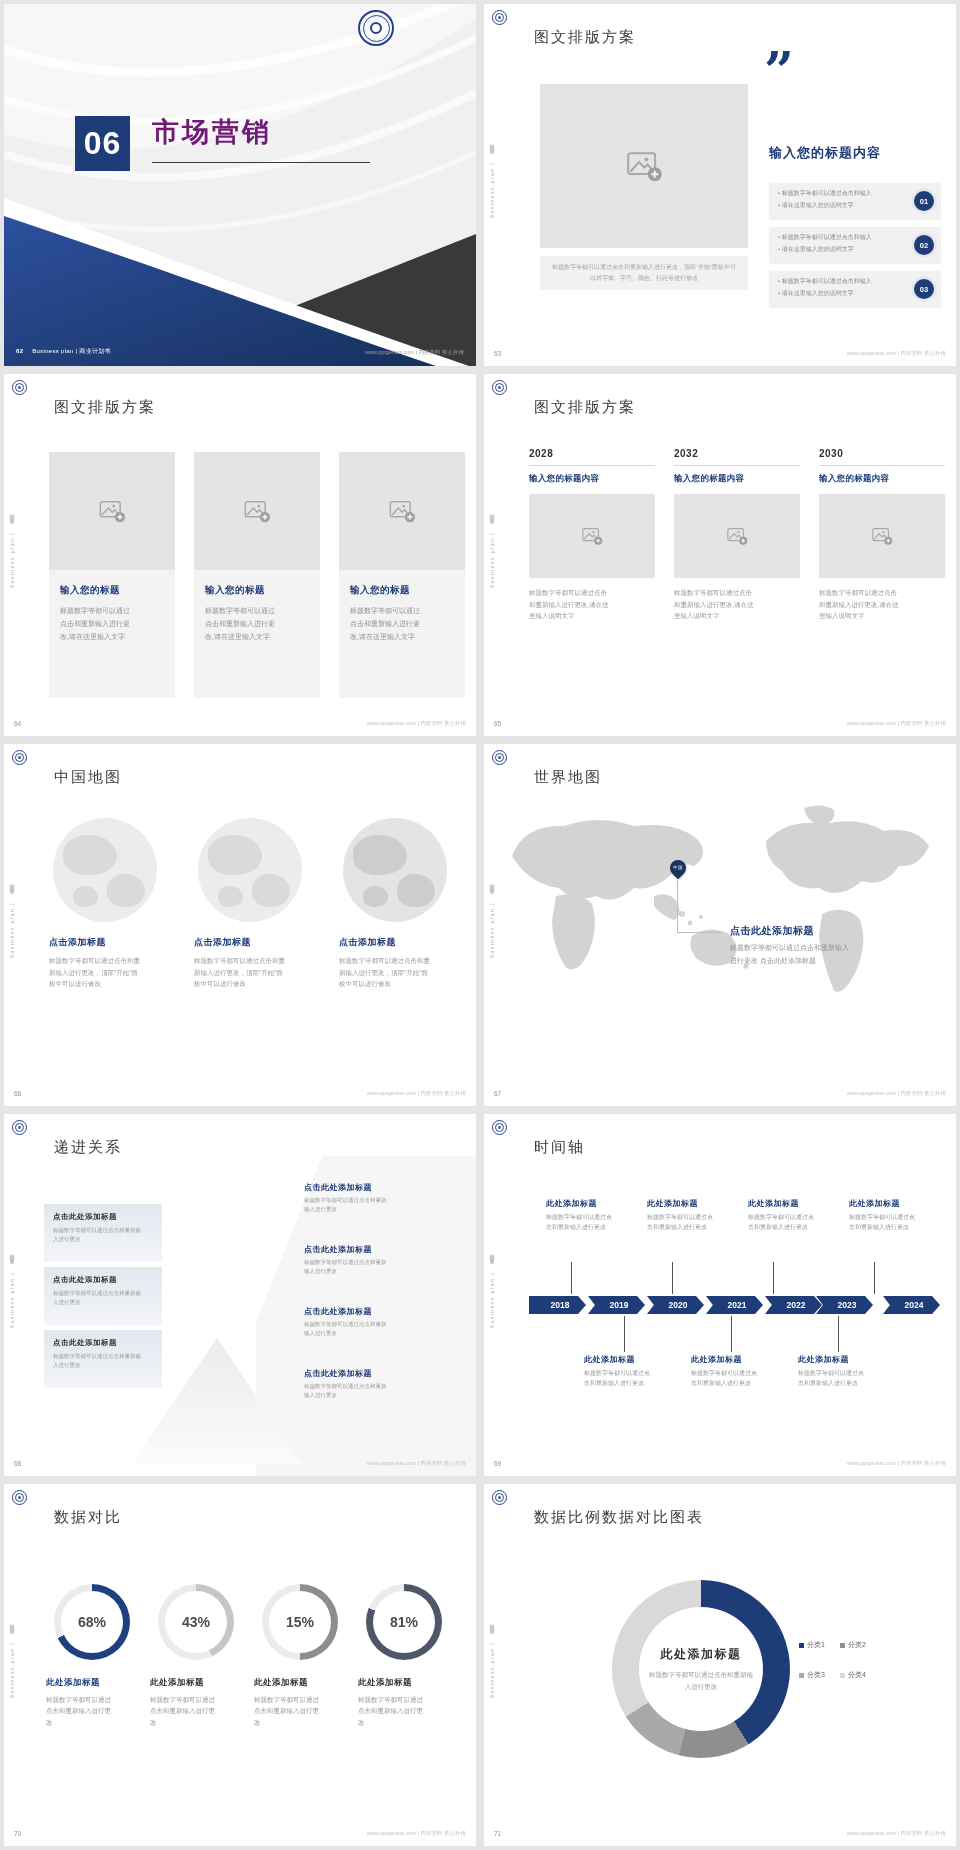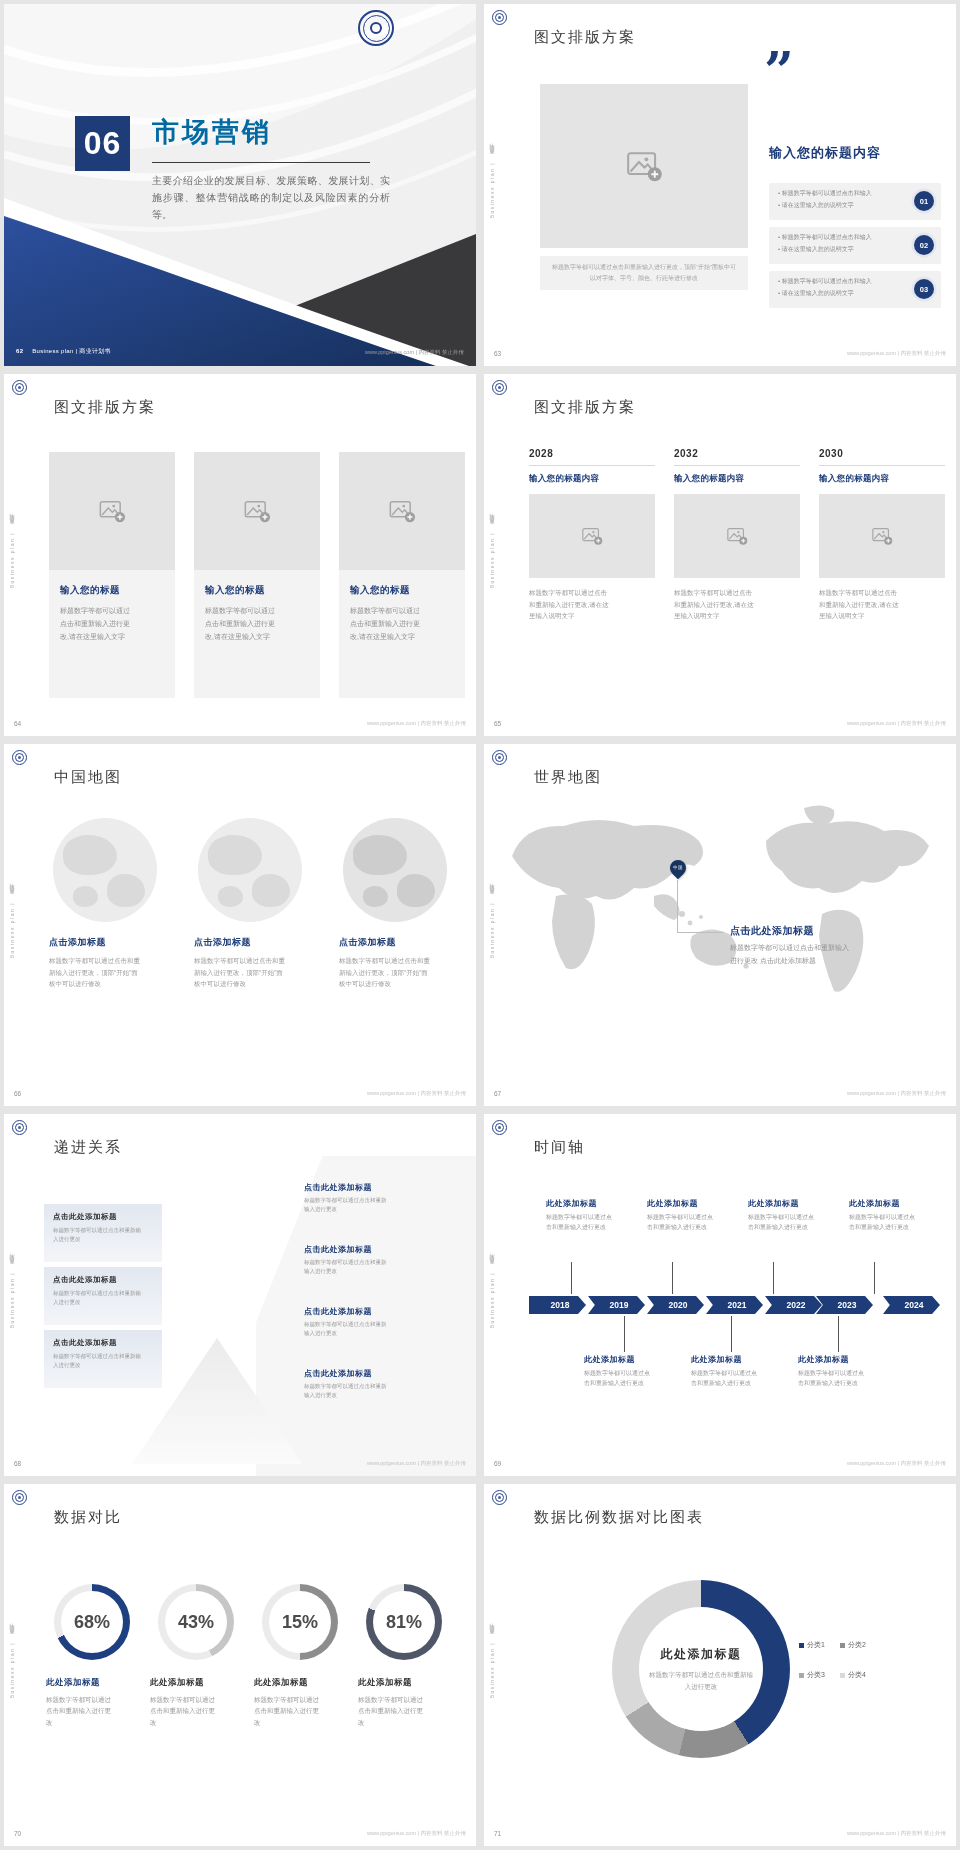--- a/index.html
+++ b/index.html
@@ -18,21 +18,21 @@
 .phsvg{width:38px;height:38px;opacity:.8}
 .phsvg.sm{width:28px;height:28px}
 .phsvg.xs{width:22px;height:22px}
 
 .cover-art{position:absolute;inset:0;width:100%;height:100%}
 .cover-logo{position:absolute;left:354px;top:6px;width:36px;height:36px;border:2px solid #24418a;border-radius:50%}
 .cover-logo::before{content:"";position:absolute;inset:2.5px;border:1px solid #24418a;border-radius:50%}
 .cover-logo::after{content:"";position:absolute;inset:10px;border:2px solid #24418a;border-radius:50%}
 .chapbox{position:absolute;left:71px;top:112px;width:55px;height:55px;background:#1e3c78;display:flex;align-items:center;justify-content:center}
 .chapbox span{color:#fff;font-size:32px;font-weight:bold;letter-spacing:1px}
-.ctitle{position:absolute;left:148px;top:110px;font-size:27px;font-weight:bold;color:#0369a1;letter-spacing:3px}
+.ctitle{position:absolute;left:148px;top:110px;font-size:27px;font-weight:bold;color:#701a75;letter-spacing:3px}
 .crule{position:absolute;left:148px;top:158px;width:218px;height:1px;background:#3a3a3a}
 .cdesc{position:absolute;left:148px;top:168px;width:238px;font-size:10px;color:#6b6b6b;line-height:1.72;text-align:justify}
 .cfoot-l{position:absolute;left:12px;bottom:10px;color:#fff;font-size:6px;z-index:3;letter-spacing:.3px}
 .cfoot-l .pgno{font-weight:bold;margin-right:9px}
 .cfoot-r{position:absolute;right:12px;bottom:10px;color:#9c9c9c;font-size:5.5px;z-index:3}
 
 .imgph63{position:absolute;left:56px;top:80px;width:208px;height:164px}
 .cap63{position:absolute;left:56px;top:252px;width:208px;background:#f1f1f1;padding:6px 10px;font-size:6px;color:#a5a5a5;line-height:1.8;text-align:center}
 .quote63{position:absolute;left:280px;top:44px;height:42px;font-family:"DejaVu Serif","Liberation Serif",serif;font-size:52px;line-height:.9;font-weight:bold;color:#1e3c78;overflow:hidden}
 .head63{position:absolute;left:285px;top:140px;font-size:13px;font-weight:bold;color:#1e3c78;letter-spacing:1px}
@@ -89,21 +89,21 @@
 .ti69 h4,.bi69 h4{font-size:8px;font-weight:bold;color:#1e3c78;letter-spacing:.5px}
 .ti69 p,.bi69 p{margin-top:4px;width:70px;font-size:6px;color:#999;line-height:1.65}
 .lv69{position:absolute;width:1px;background:#555}
 .seg69{position:absolute;top:182px;width:57px;height:18px;background:#1e3c78;color:#fff;font-size:8.5px;font-weight:bold;display:flex;align-items:center;justify-content:center;padding-left:5px;clip-path:polygon(0 0,86% 0,100% 50%,86% 100%,0 100%,12% 50%)}
 .seg69.first{clip-path:polygon(0 0,86% 0,100% 50%,86% 100%,0 100%)}
 .bi69{position:absolute;top:240px;width:96px}
 
 .rc70{position:absolute;top:100px;width:96px}
 .ring70{position:relative;width:76px;height:76px;border-radius:50%;margin-left:8px;background:#ebebeb}
 .ring70::after{content:"";position:absolute;inset:7px;background:#fff;border-radius:50%}
-.pct70{position:absolute;inset:0;display:flex;align-items:center;justify-content:center;font-size:18px;font-weight:bold;color:#4c4c4c;z-index:1}
+.pct70{position:absolute;inset:0;display:flex;align-items:center;justify-content:center;font-size:14px;font-weight:bold;color:#4c4c4c;z-index:1}
 .rc70 h4{margin-top:17px;font-size:8.5px;font-weight:bold;color:#333;letter-spacing:.5px}
 .rc70.first h4{color:#1e3c78}
 .rc70 p{margin-top:5px;width:66px;font-size:6.5px;color:#9b9b9b;line-height:1.75}
 
 .donut{position:absolute;left:128px;top:96px;width:178px;height:178px;border-radius:50%;background:#ddd}
 .donut::after{content:"";position:absolute;inset:27px;background:#fff;border-radius:50%}
 .dc71{position:absolute;left:128px;top:96px;width:178px;height:178px;display:flex;flex-direction:column;align-items:center;justify-content:center;text-align:center;z-index:2}
 .dc71 h3{font-size:12px;font-weight:bold;color:#333;letter-spacing:1.5px}
 .dc71 p{margin-top:6px;width:106px;font-size:6.5px;color:#9b9b9b;line-height:1.8}
 .lg71{position:absolute;left:315px;display:flex;gap:15px;font-size:7px;color:#666;z-index:2}
@@ -132,21 +132,20 @@
       <path d="M140,362 L472,230 L472,362 Z" fill="#39393c"></path>
       <path d="M0,194 C150,248 305,308 465,362 L0,362 Z" fill="#ffffff"></path>
       <path d="M0,212 C150,262 290,314 432,362 L0,362 Z" fill="url(#bluegrad)"></path>
     </svg>
     <div class="cover-logo"></div>
     <div class="chapbox">
         <span>06</span>
       </div>
     <h1 class="ctitle">市场营销</h1>
     <div class="crule"></div>
-    <p class="cdesc">主要介绍企业的发展目标、发展策略、发展计划、实施步骤、整体营销战略的制定以及风险因素的分析等。</p>
     <div class="cfoot-l"><span class="pgno">62</span><span>Business plan | 商业计划书</span></div>
     <div class="cfoot-r">www.pptgenius.com | 内容资料 禁止外传</div>
   </section>
 
   <section class="slide">
     <div class="logo"></div>
     <div class="vtext">Business plan | 商业计划书</div>
     <h2 class="stitle">图文排版方案</h2>
     <div class="imgph imgph63">
       <svg class="phsvg" viewBox="0 0 24 24">

